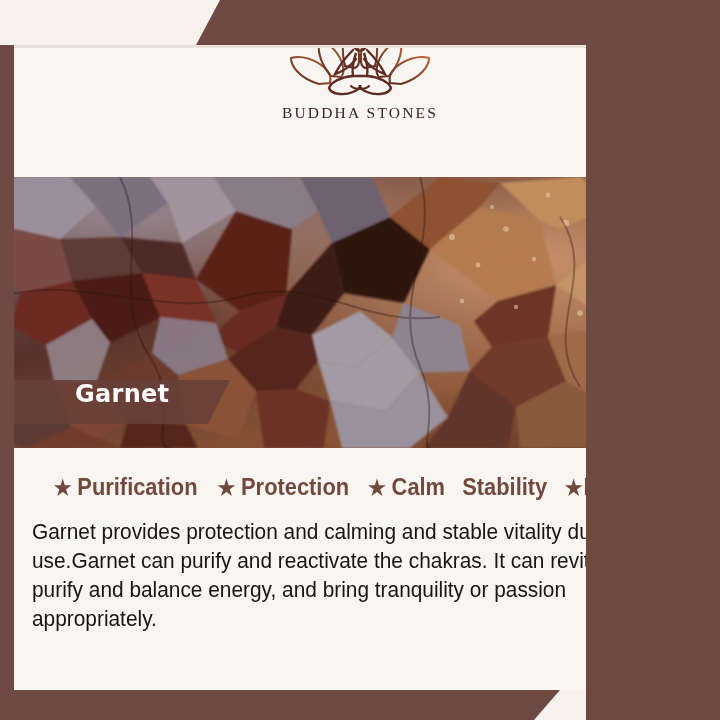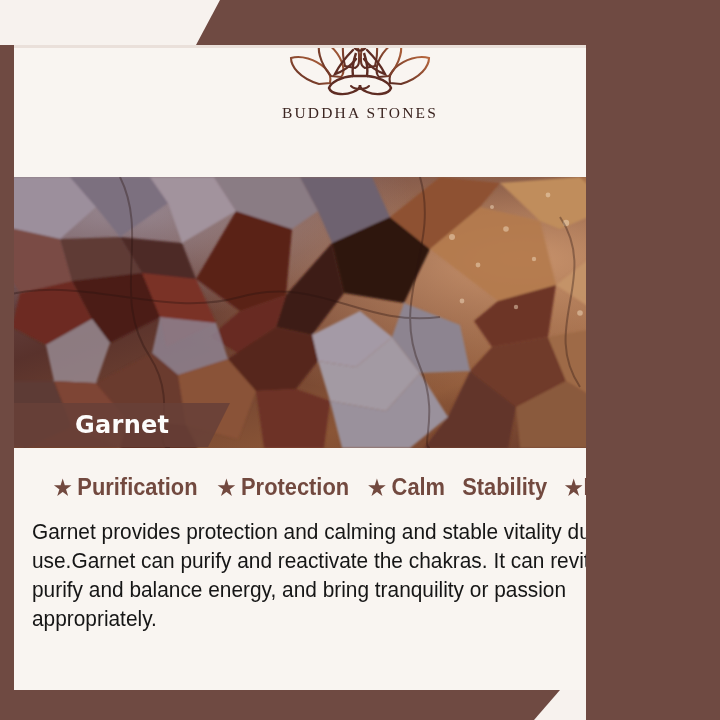--- a/index.html
+++ b/index.html
@@ -88,25 +88,25 @@
   .photo {
     position:absolute; top:177px; left:0;
     width:720px; height:271px;
     overflow:hidden; z-index:3;
     background:#5d2d26;
   }
   .photo svg { display:block; width:720px; height:271px; }
 
   
   .stone-label {
-    position:absolute; top:403px; left:0;
+    position:absolute; top:380px; left:0;
     height:44px; width:230px;
     background:rgba(104,64,56,.86);
     clip-path:polygon(0 0, 100% 0, calc(100% - 22px) 100%, 0 100%);
-    display:flex; align-items:center;
+    display:flex; 
     z-index:4;
   }
   .stone-label span {
     margin-left:75px;
     font-family:"DejaVu Sans","Liberation Sans",sans-serif;
     font-size:24px; font-weight:bold;
     color:#fdfcfb;
     letter-spacing:.3px;
   }
 

